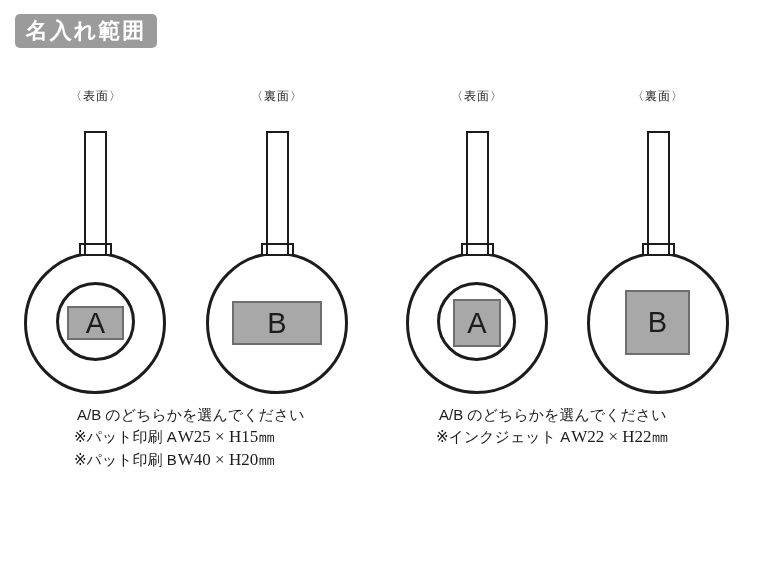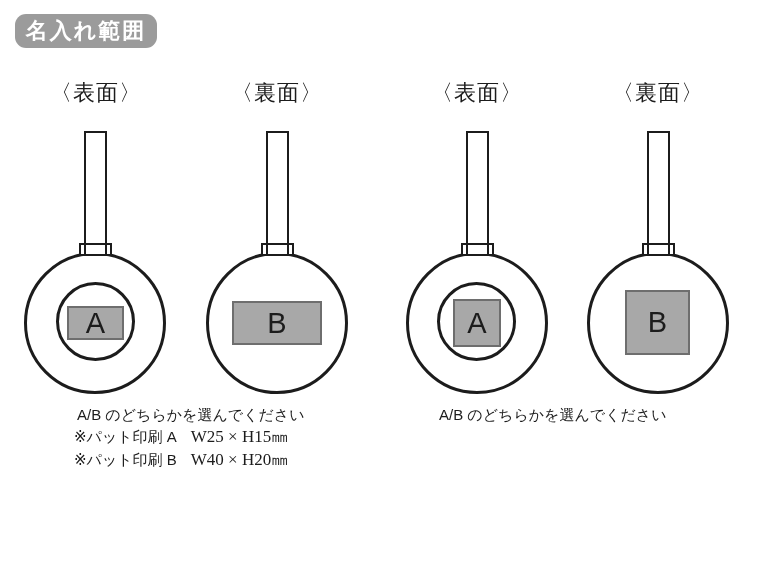--- a/index.html
+++ b/index.html
@@ -2,29 +2,29 @@
 <html><head>
 <meta charset="utf-8">
 <style>
   html,body{margin:0;padding:0;background:#ffffff;}
   body{width:760px;height:570px;font-family:"Liberation Sans","DejaVu Sans",sans-serif;}
   #stage{position:relative;width:760px;height:570px;background:#ffffff;overflow:hidden;}
 
   
   .badge{
     position:absolute;left:15px;top:14px;width:142px;height:34px;
-    background:#9b9b9b;border-radius:11px;color:#ffffff;
+    background:#9b9b9b;border-radius:5px;color:#ffffff;
     font-size:22px;font-weight:bold;letter-spacing:2px;
     display:flex;align-items:center;justify-content:center;
   }
 
   
   .face-label{
-    position:absolute;top:78px;width:160px;text-align:center;
-    font-size:22px;color:#1c1c1c;letter-spacing:1px;
+    position:absolute;top:88px;width:160px;text-align:center;
+    font-size:12px;color:#1c1c1c;letter-spacing:1px;
   }
   .fl1{left:16px;} .fl2{left:197px;} .fl3{left:397px;} .fl4{left:578px;}
 
   
   .part{position:absolute;box-sizing:border-box;}
   .disc{
     width:142px;height:142px;top:252px;border:3px solid #1c1c1c;
     border-radius:50%;background:#ffffff;
   }
   .ring{
@@ -53,21 +53,21 @@
   .f3.disc{left:406px;} .f3.ring{left:437px;} .f3.collar{left:461px;} .f3.handle{left:466px;}
   .f3.print-area{left:453px;top:299px;width:48px;height:48px;}
   
   .f4.disc{left:587px;} .f4.collar{left:642px;} .f4.handle{left:647px;}
   .f4.print-area{left:625px;top:290px;width:65px;height:65px;}
 
   
   .notes{position:absolute;top:404px;color:#1c1c1c;font-size:15px;}
   .notes .line{height:22.4px;line-height:22.4px;white-space:nowrap;}
   .notes .choose{padding-left:3px;}
-  .spec-size{font-family:"Liberation Serif","DejaVu Serif",serif;font-size:17px;margin-left:14px;}
+  .spec-size{font-family:"Liberation Serif","DejaVu Serif",serif;font-size:17px;margin-left:1px;}
   .notes-left{left:74px;} .notes-right{left:436px;}
 </style>
 </head>
 <body>
 
 <div id="stage">
 
   <div class="badge">名入れ範囲</div>
 
   <div class="face-label fl1">〈表面〉</div>
@@ -102,15 +102,18 @@
     <div class="line">
       <span>※パット印刷 A</span><span class="spec-size">W25 × H15㎜</span>
     </div>
     <div class="line">
       <span>※パット印刷 B</span><span class="spec-size">W40 × H20㎜</span>
     </div>
   </div>
 
   <div class="notes notes-right">
     <div class="line choose">A/B のどちらかを選んでください</div>
+    <div class="line">
+      <span>※インクジェット A</span><span class="spec-size">W22 × H22㎜</span>
+    </div>
   </div>
 
 </div>
 
 </body></html>

